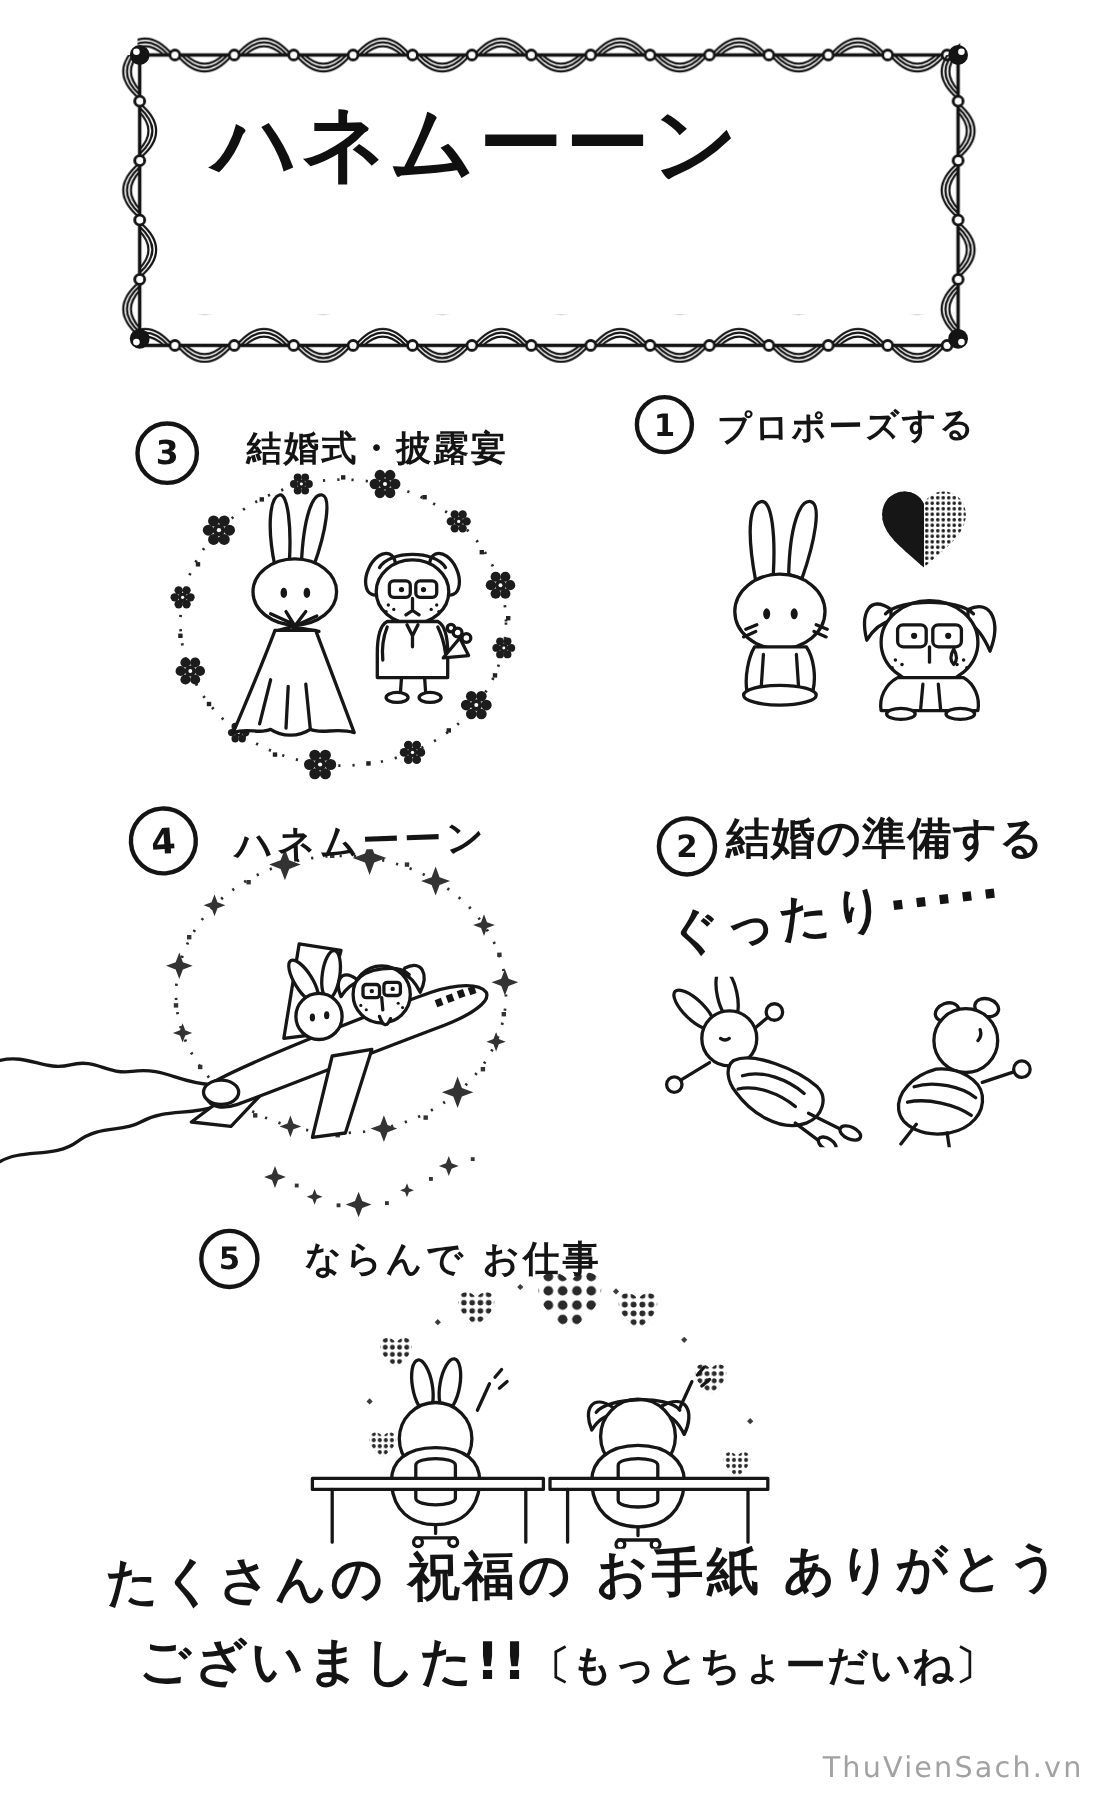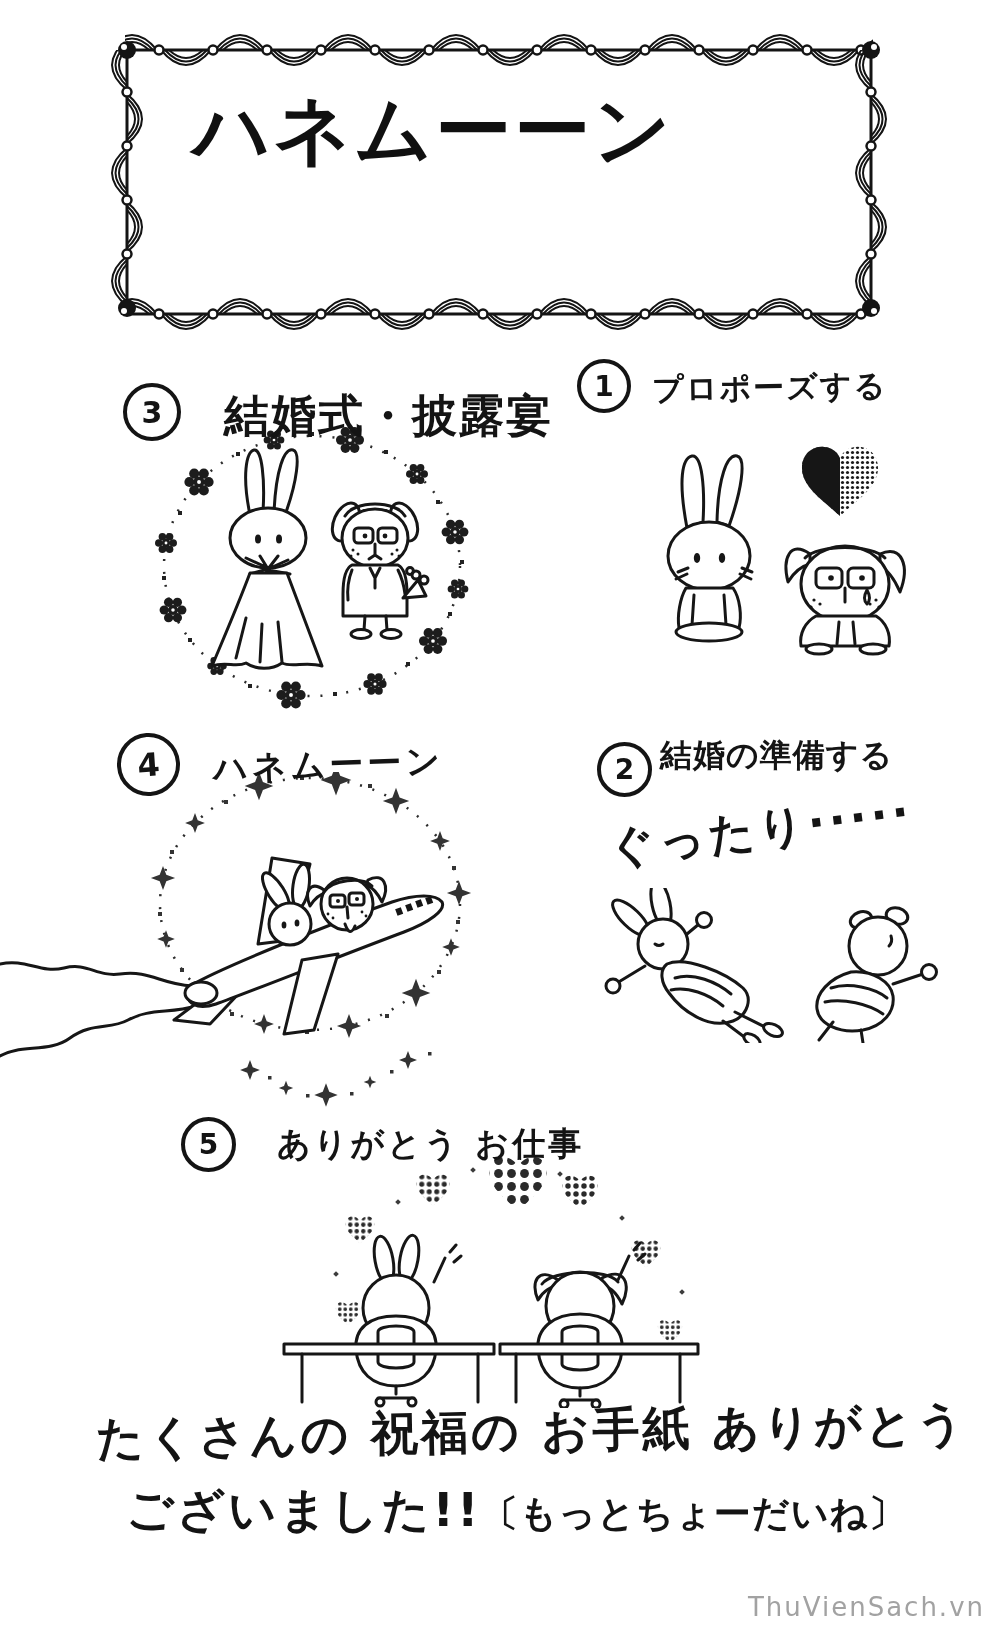--- a/index.html
+++ b/index.html
@@ -373,41 +373,41 @@
     <circle class="inkf" stroke-width="2" cx="152" cy="362" r="4"></circle>
       <circle class="inkf" stroke-width="2" cx="184" cy="362" r="4"></circle>
     <circle class="inkf" stroke-width="2" cx="336" cy="364" r="4"></circle>
       <circle class="inkf" stroke-width="2" cx="368" cy="364" r="4"></circle>
   </g>
 </svg>
 
 <div class="cnum" style="left:123px;top:383px;width:50px;height:50px;font-size:30px;">
     <span>3</span>
   </div>
-<div class="plabel" style="left:224px;top:386px;font-size:45px;letter-spacing:2px;">結婚式・披露宴</div>
+<div class="plabel" style="left:224px;top:386px;font-size:32px;letter-spacing:2px;">結婚式・披露宴</div>
 
 <div class="cnum" style="left:577px;top:359px;width:46px;height:46px;font-size:28px;">
     <span>1</span>
   </div>
 <div class="plabel" style="left:652px;top:367px;font-size:31px;letter-spacing:2px;transform:rotate(-1deg);">プロポーズする</div>
 
 <div class="cnum" style="left:117px;top:733px;width:55px;height:55px;font-size:32px;transform:rotate(-4deg);">
     <span>4</span>
   </div>
 <div class="plabel" style="left:213px;top:742px;font-size:34px;letter-spacing:4px;transform:rotate(-2deg);">ハネムーーン</div>
 
 <div class="cnum" style="left:597px;top:742px;width:47px;height:47px;font-size:28px;">
     <span>2</span>
   </div>
-<div class="plabel" style="left:660px;top:734px;font-size:32px;letter-spacing:1px;">結婚の準備する</div>
+<div class="plabel" style="left:660px;top:734px;font-size:40px;letter-spacing:1px;">結婚の準備する</div>
 <div class="caption" style="left:608px;top:800px;font-size:45px;letter-spacing:4px;transform:rotate(-7deg);">ぐったり·····</div>
 
 <div class="cnum" style="left:181px;top:1117px;width:47px;height:47px;font-size:28px;">
     <span>5</span>
   </div>
-<div class="plabel" style="left:277px;top:1122px;font-size:33px;letter-spacing:3px;">ありがとう お仕事</div>
+<div class="plabel" style="left:277px;top:1122px;font-size:33px;letter-spacing:3px;">ならんで お仕事</div>
 
 <div class="footer-line" style="left:96px;top:1400px;font-size:47px;transform:rotate(-1deg);">たくさんの 祝福の お手紙 ありがとう</div>
 <div class="footer-line" style="left:126px;top:1479px;font-size:47px;">
   <span>ございました!!</span><span class="footer-note">〔もっとちょーだいね〕</span>
 </div>
 
 <div class="watermark">ThuVienSach.vn</div>
 
 </body></html>

